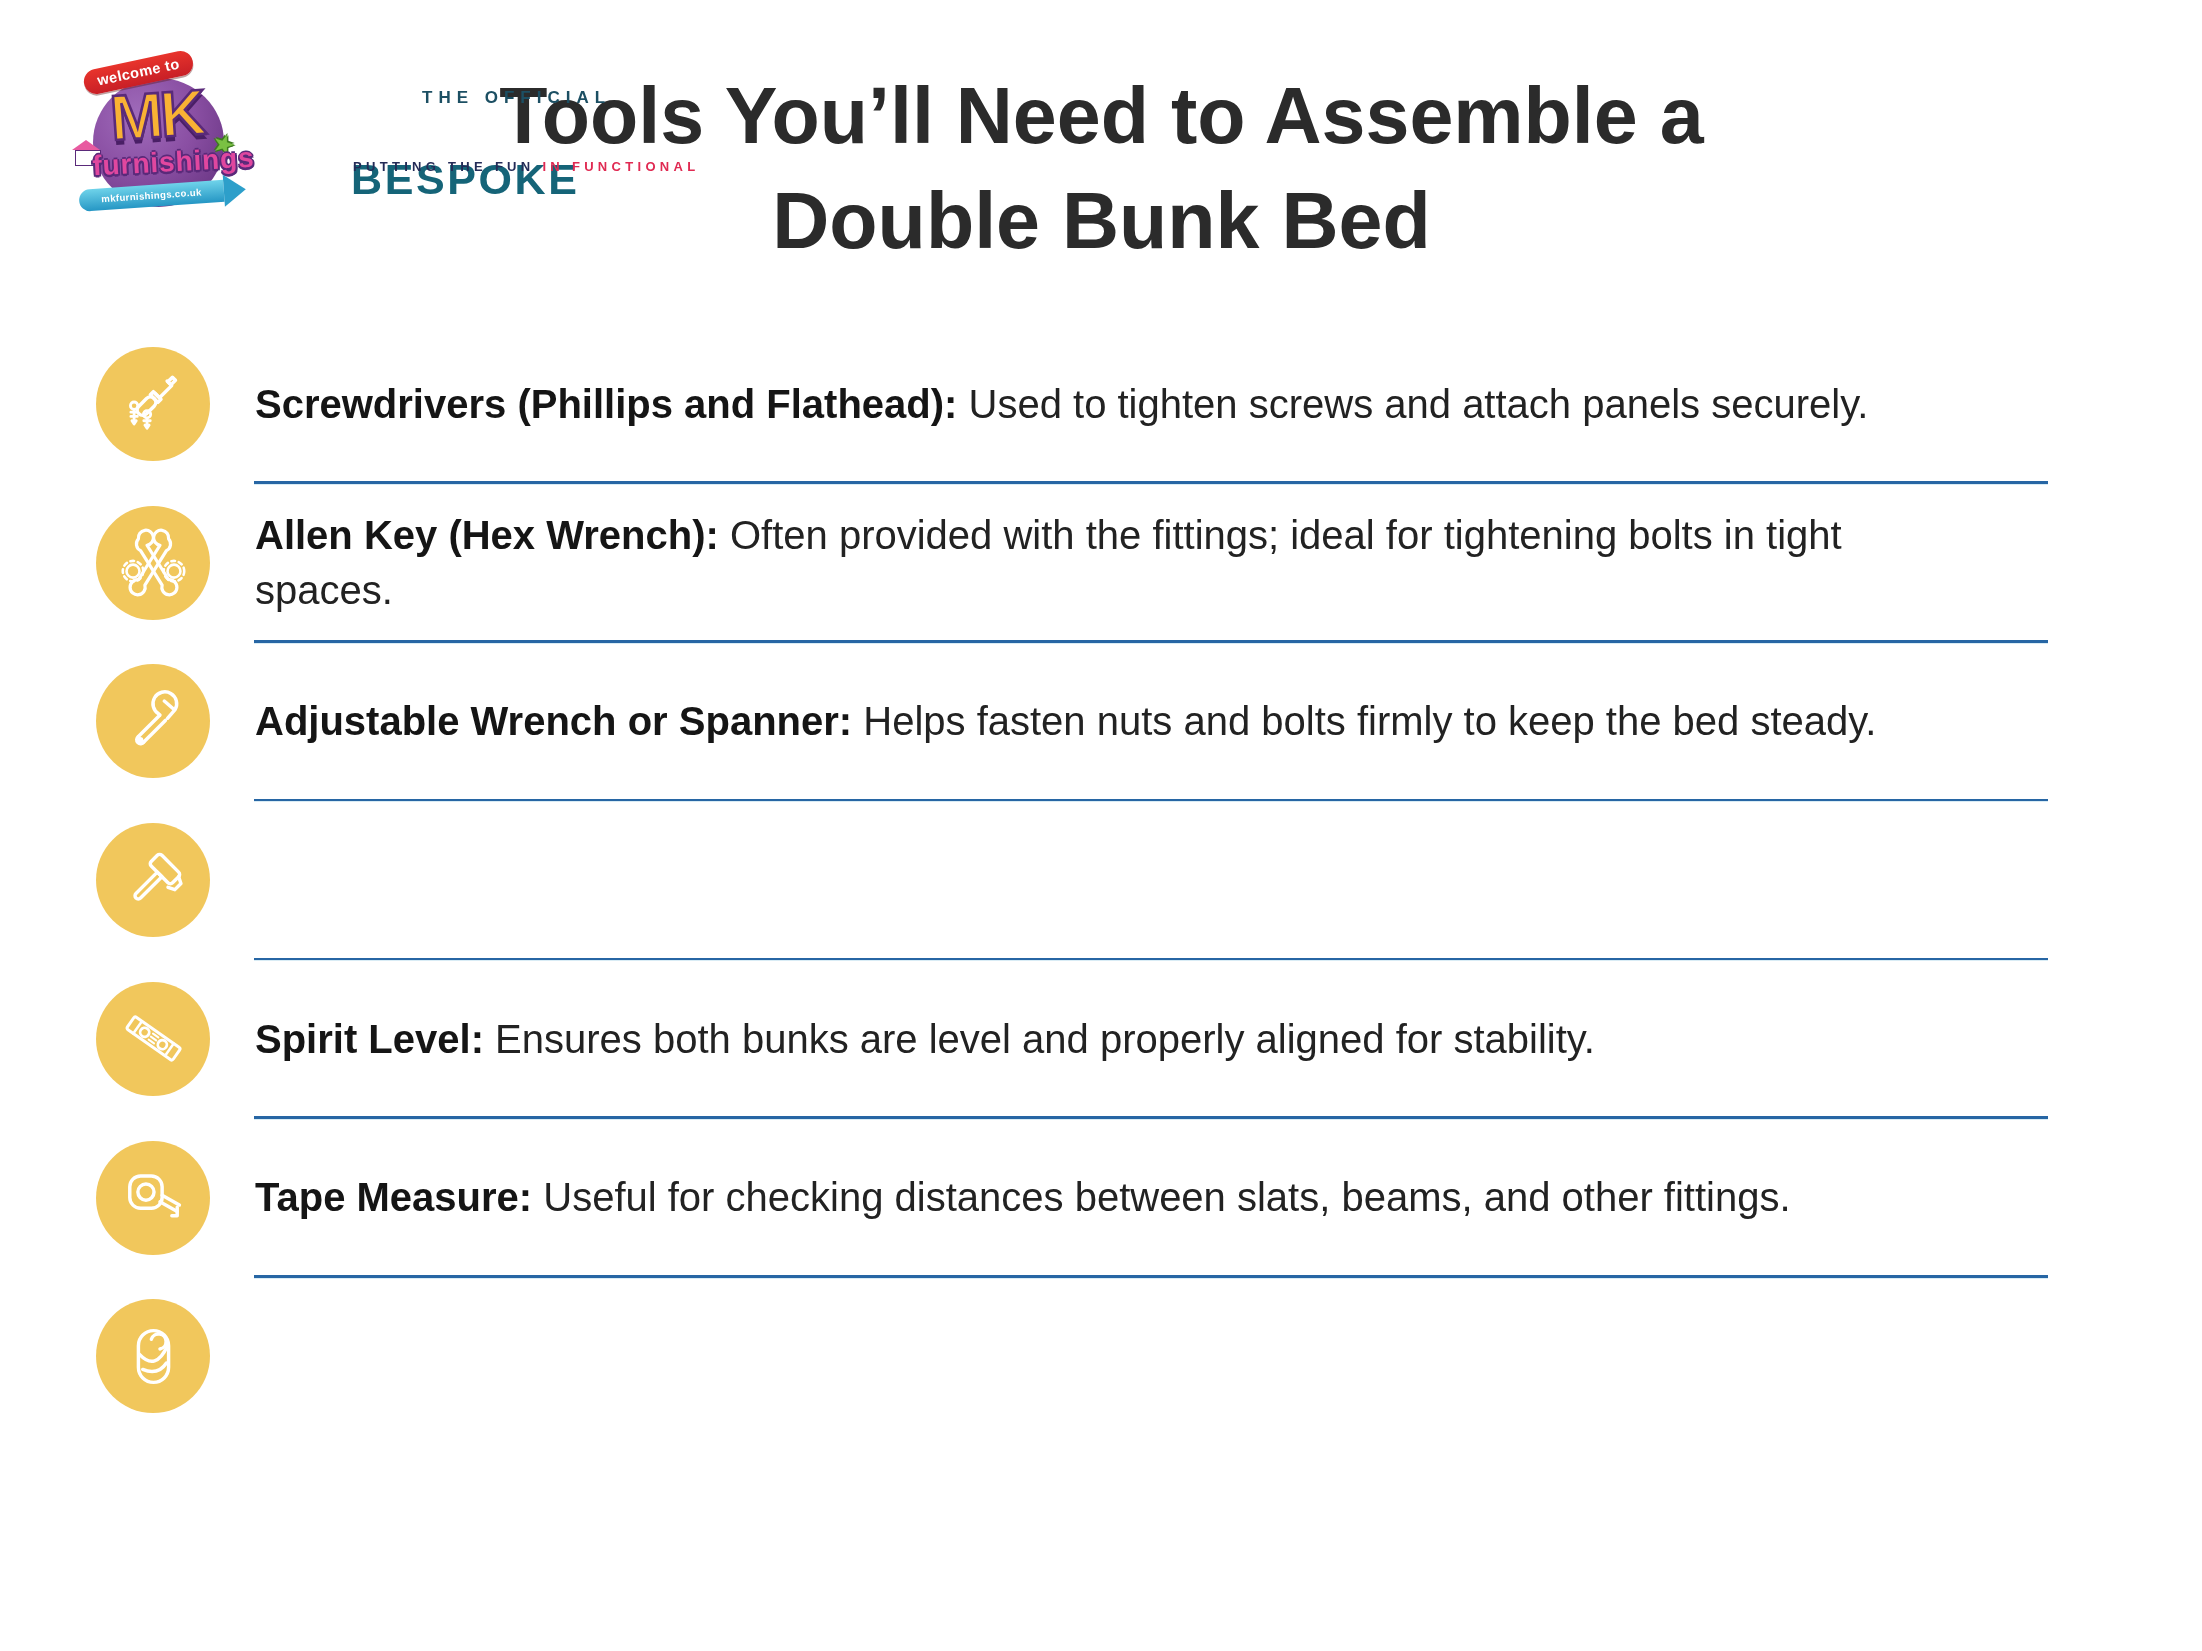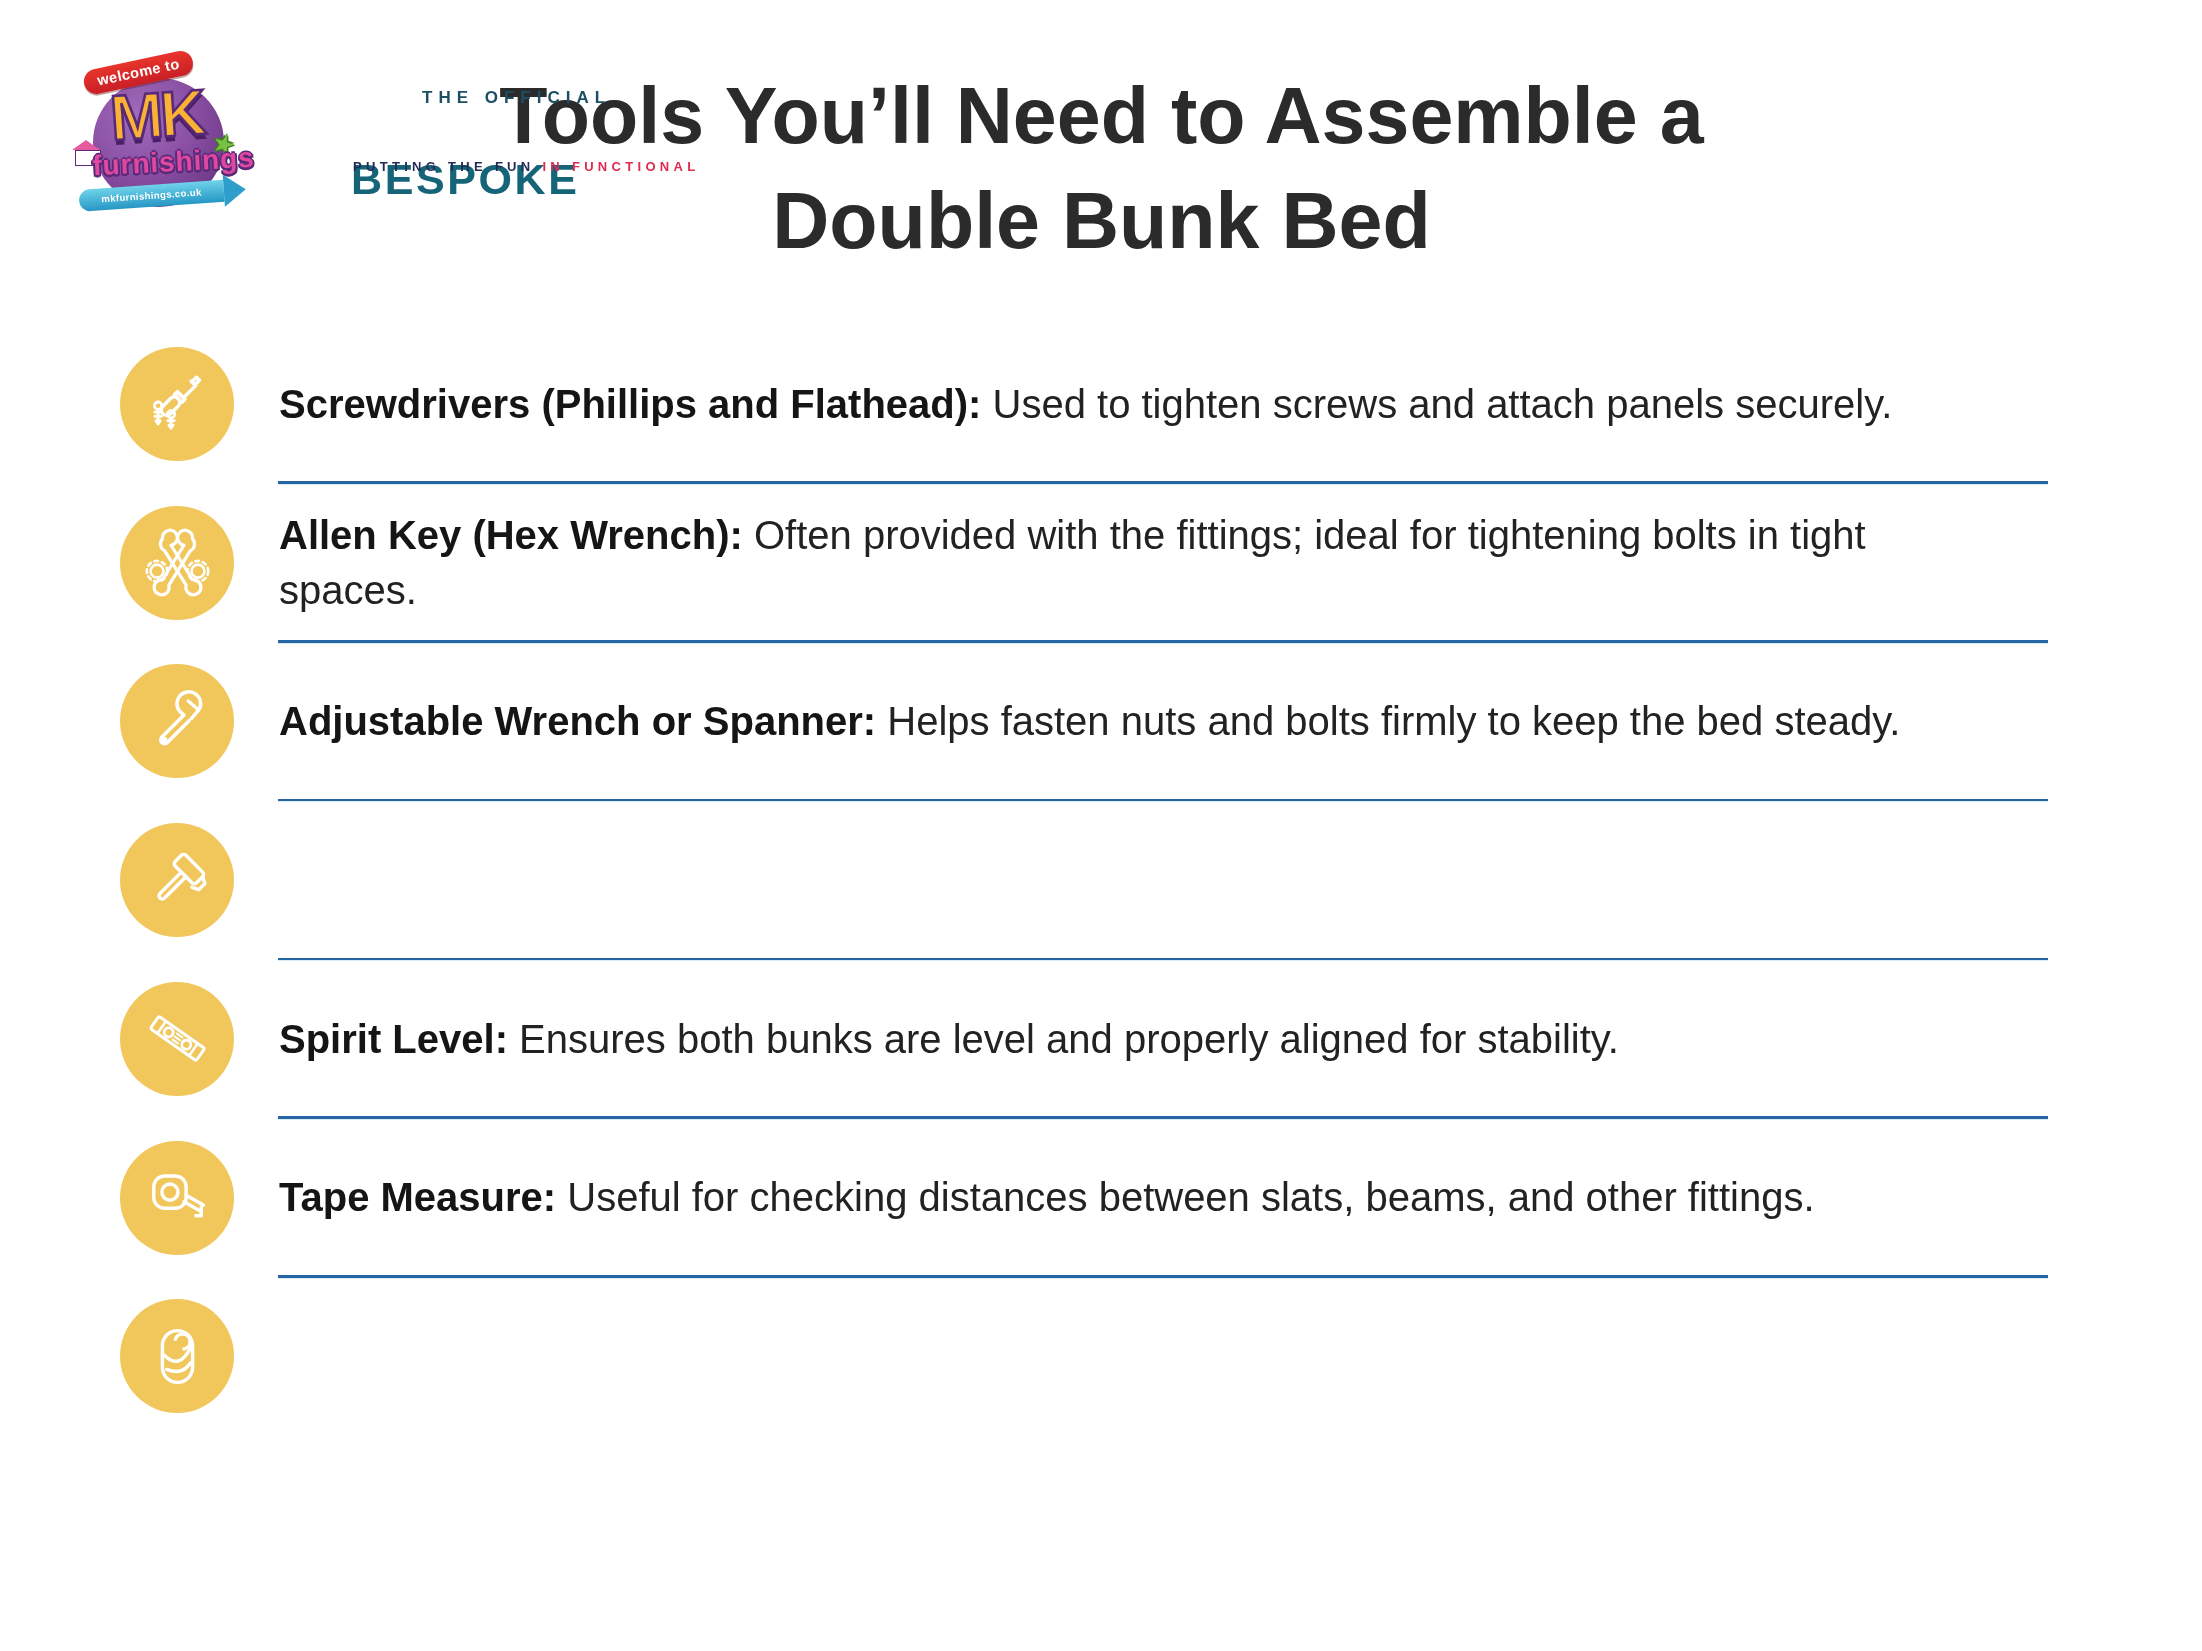--- a/index.html
+++ b/index.html
@@ -84,21 +84,21 @@
   
   .title{
     margin:0;padding-top:63px;
     text-align:center;
     font-size:79px;line-height:1.33;font-weight:700;
     color:#2b2b2b;letter-spacing:0;
   }
   .title .tline{display:block;}
 
   
-  .tools{margin-top:53px;padding:0 155px 0 120px;}
+  .tools{margin-top:53px;padding:0 155px 0 96px;}
   .tool-item{display:flex;align-items:center;gap:45px;padding:20.6px 0;}
   .tool-icon{
     flex:0 0 114px;width:114px;height:114px;border-radius:50%;
     background:#f1c75c;
     display:flex;align-items:center;justify-content:center;
   }
   .tool-icon svg{width:69px;height:69px;stroke:#ffffff;fill:none;stroke-width:3.2;stroke-linecap:round;stroke-linejoin:round;}
   .tool-text{
     max-width:1635px;
     font-size:40px;line-height:1.36;color:#222222;

